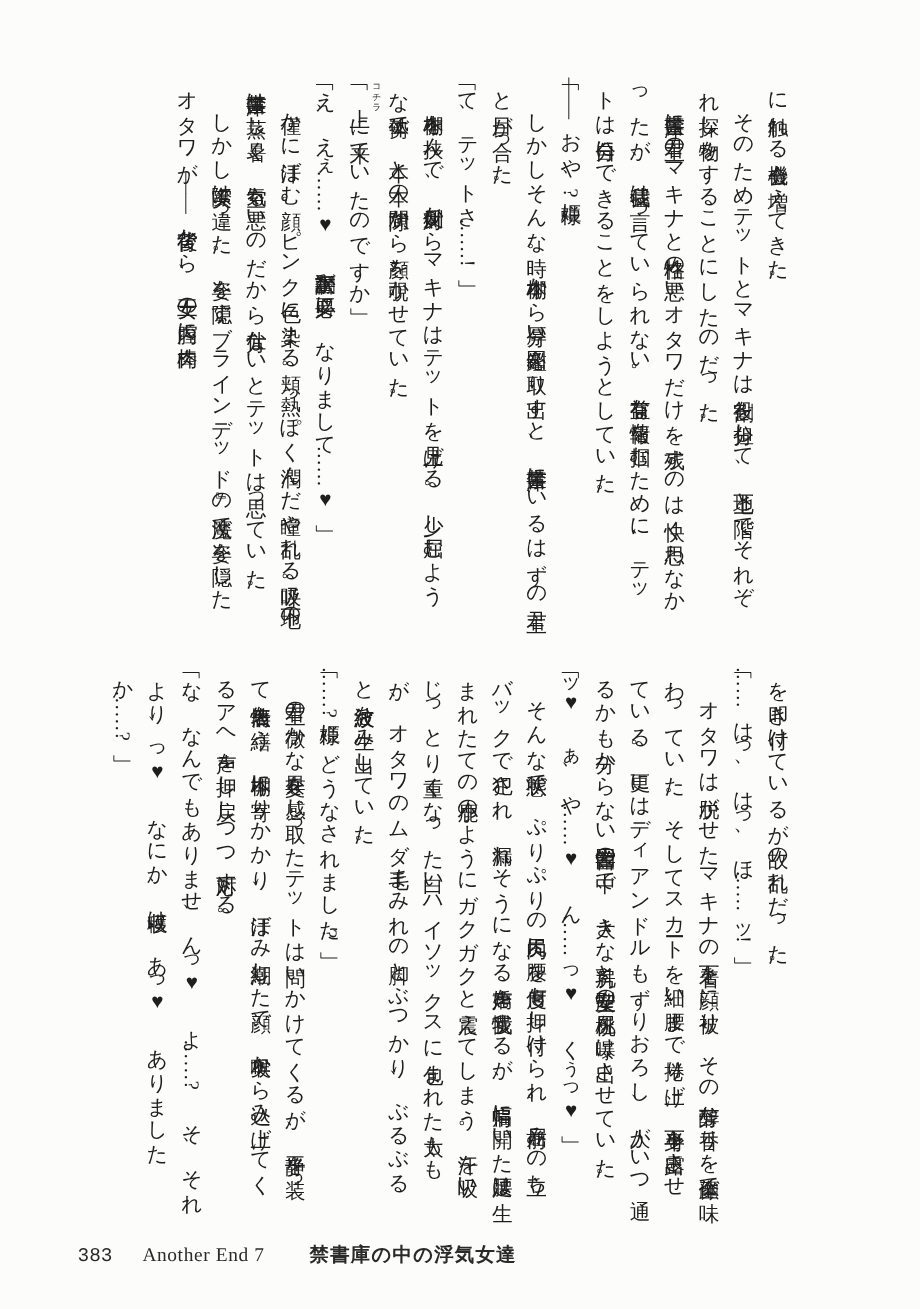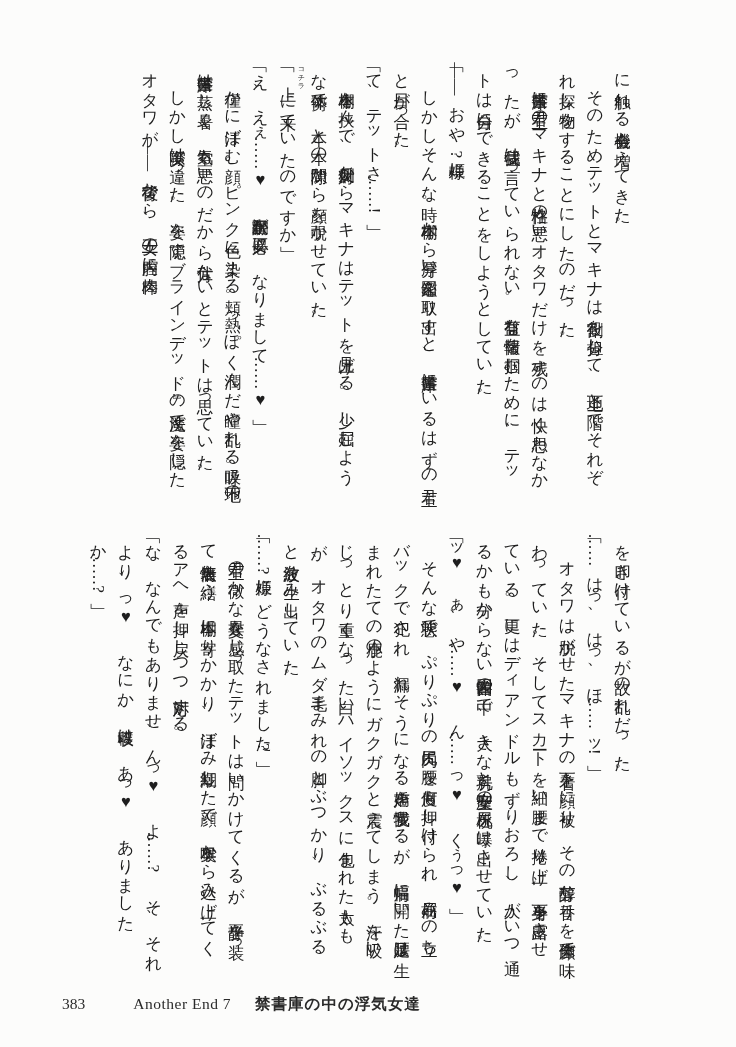--- a/index.html
+++ b/index.html
@@ -40,22 +40,22 @@
     font-family: "Liberation Serif", "DejaVu Serif", serif;
   }
   .footer {
     position: absolute;
     left: 62px;
     top: 994px;
     font-size: 15.5px;
     color: #2a2a2a;
     white-space: nowrap;
   }
-  .footer .page-num   { display: inline-block; margin-right: 48px; }
-  .footer .chapter    { display: inline-block; margin-right: 24px; letter-spacing: 0.5px; }
+  .footer .page-num   { display: inline-block; margin-right: 24px; font-family: Liberation Mono, monospace; }
+  .footer .chapter    { display: inline-block; margin-right: 36px; letter-spacing: 0.5px; }
   .footer .sec-title  { display: inline-block; letter-spacing: 1px; font-weight: bold; }
 </style>
 </head>
 <body>
 
 <div class="page">
 
   <div class="tier tier-top">
     <p>に触れる機会も増えてきた。</p>
     <p class="indent">そのためテットとマキナは役割を分担して、地下と一階でそれぞれ探し物をすることにしたのだった。</p>

